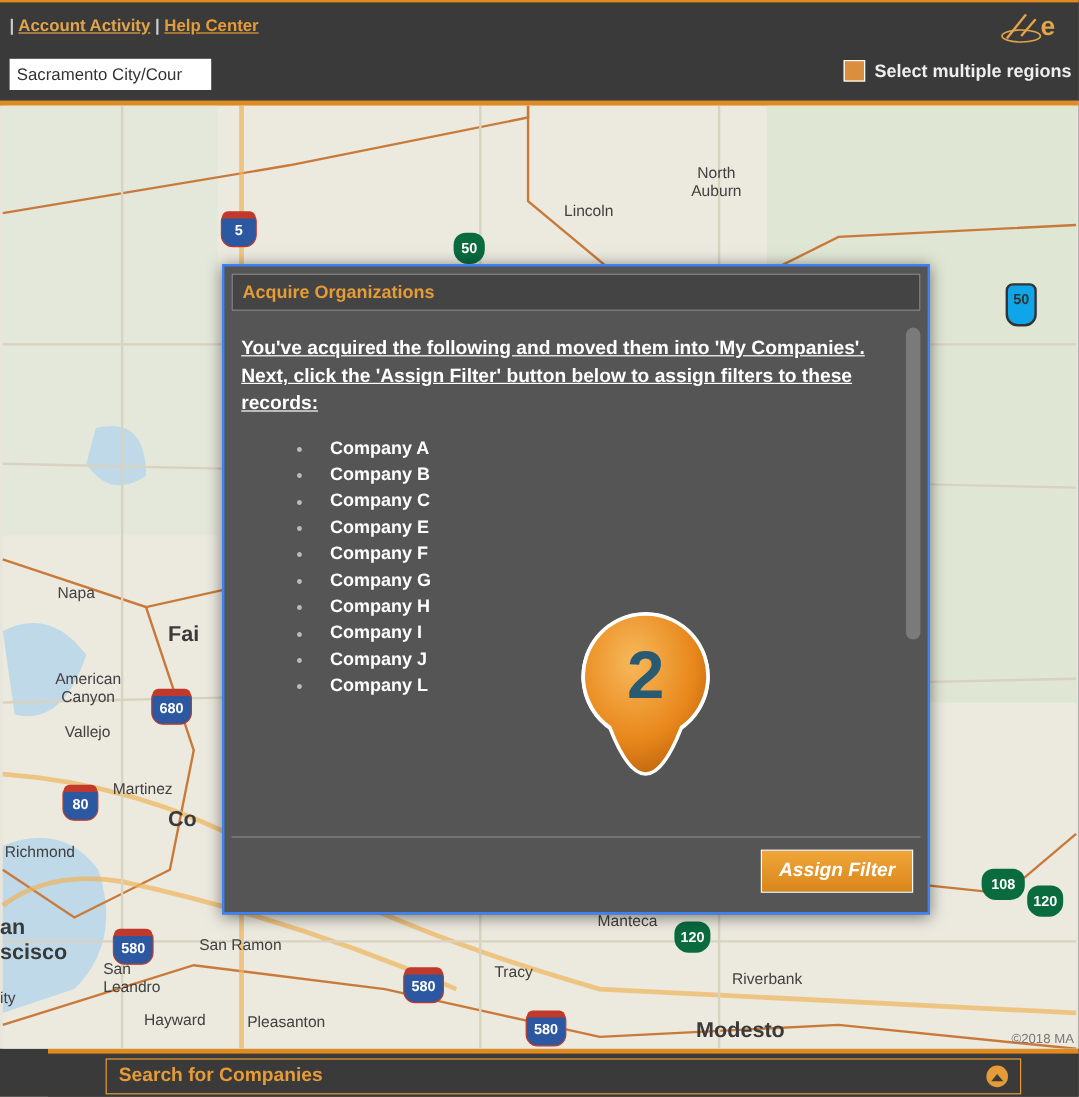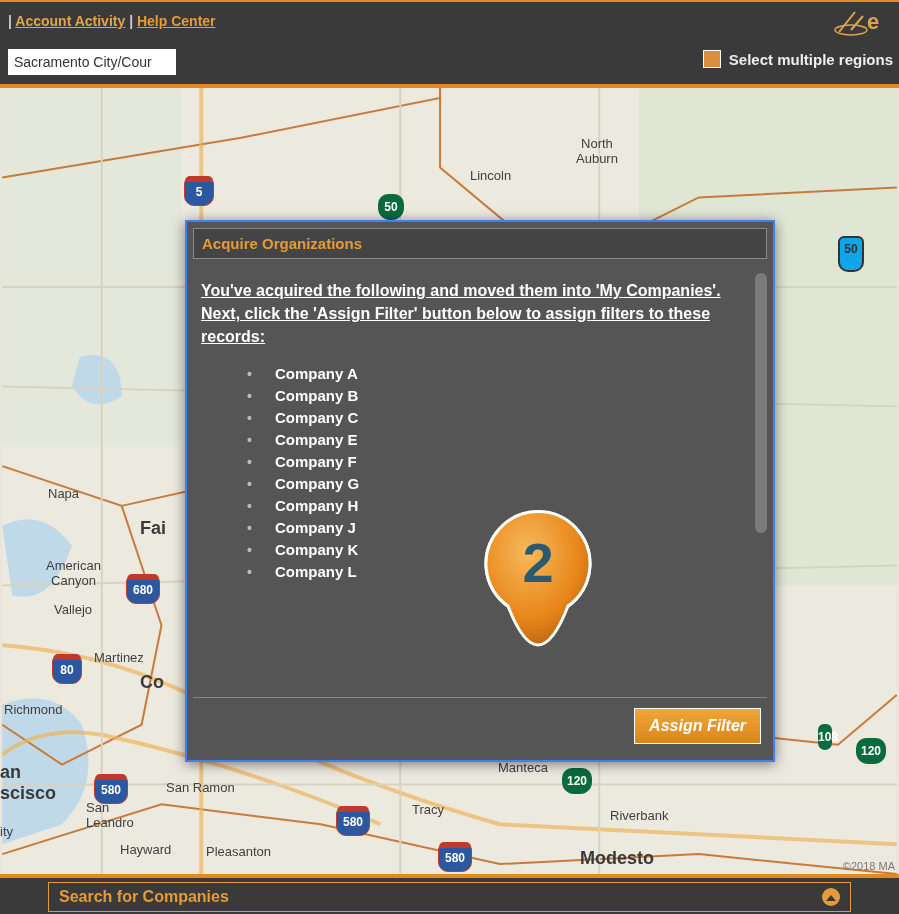--- a/index.html
+++ b/index.html
@@ -191,20 +191,21 @@
   height: 180px;
   pointer-events: none;
 }
 
 
 .bottom-bar {
   height: 40px;
   background: #3a3a3a;
   border-top: 4px solid #e28a1e;
   padding: 4px 48px 0 48px;
+  margin-left: 40px;
 }
 .search-panel {
   height: 30px;
   border: 1px solid #e59b37;
   display: flex;
   align-items: center;
   justify-content: space-between;
   padding: 0 10px;
   background: #3a3a3a;
 }
@@ -362,40 +363,40 @@
   <div class="city-label" style="left:0px; top:736px">ity</div>
 
   <div class="shield interstate" style="left:184px; top:90px">5</div>
   <div class="shield state-route" style="left:378px; top:106px">50</div>
   <div class="shield us-route" style="left:838px; top:148px">50</div>
   <div class="shield interstate" style="left:126px; top:488px; width:34px">680</div>
   <div class="shield interstate" style="left:52px; top:568px">80</div>
   <div class="shield interstate" style="left:94px; top:688px; width:34px">580</div>
   <div class="shield interstate" style="left:336px; top:720px; width:34px">580</div>
   <div class="shield interstate" style="left:438px; top:756px; width:34px">580</div>
-  <div class="shield state-route" style="left:818px; top:636px; width:14px">108</div>
+  <div class="shield state-route" style="left:818px; top:636px; width:36px">108</div>
   <div class="shield state-route" style="left:856px; top:650px; width:30px">120</div>
   <div class="shield state-route" style="left:562px; top:680px; width:30px">120</div>
 
   <div class="map-attr">©2018 MA</div>
 
   <div class="modal">
     <div class="modal-title">Acquire Organizations</div>
     <div class="modal-body">
       <div class="modal-intro">You've acquired the following and moved them into 'My Companies'. Next, click the 'Assign Filter' button below to assign filters to these records:</div>
       <ul class="company-list">
         <li>Company A</li>
         <li>Company B</li>
         <li>Company C</li>
         <li>Company E</li>
         <li>Company F</li>
         <li>Company G</li>
         <li>Company H</li>
+        <li>Company I</li>
         <li>Company J</li>
-        <li>Company K</li>
         <li>Company L</li>
       </ul>
       <div class="modal-scrollbar"></div>
     </div>
     <div class="modal-footer">
       <button class="assign-btn">Assign Filter</button>
     </div>
   </div>
 
   <svg class="marker-2" viewBox="0 0 120 180">

